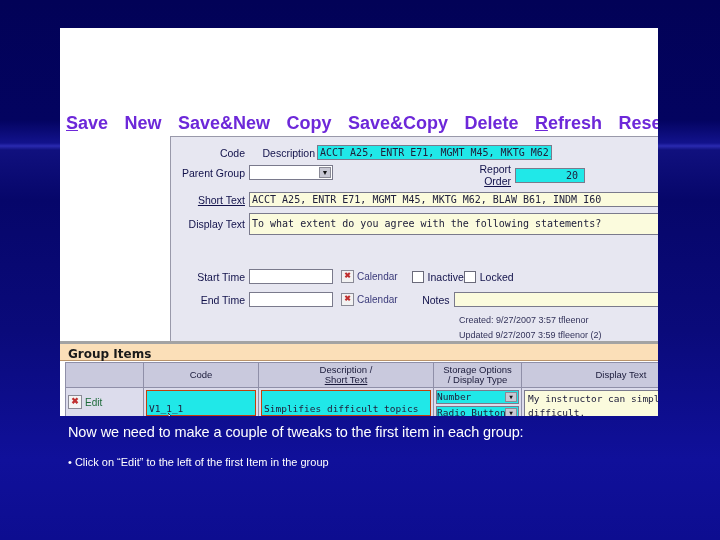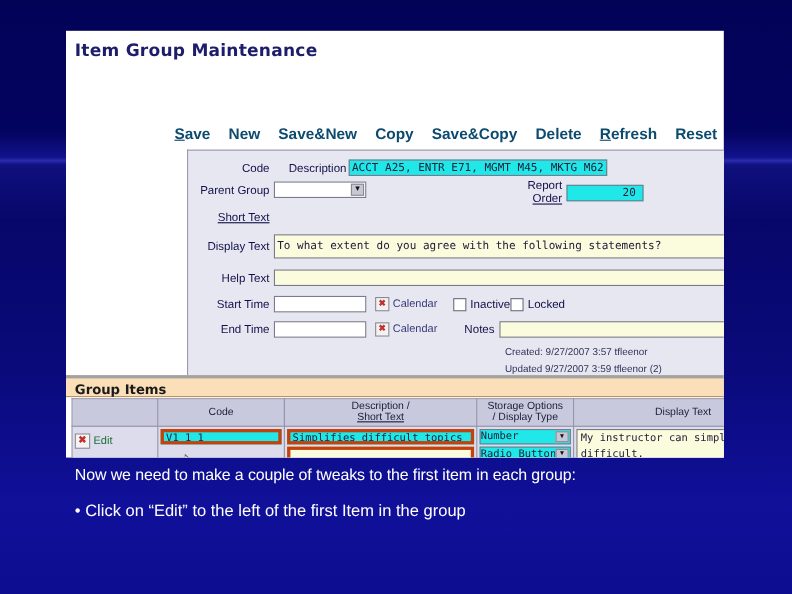--- a/index.html
+++ b/index.html
@@ -60,23 +60,23 @@
     width: 598px;
     height: 18px;
     text-align: right;
     padding-right: 0px;
     box-sizing: border-box;
     white-space: nowrap;
   }
   .tb-link {
     display: inline-block;
     font-family: "Liberation Sans", sans-serif;
-    font-size: 14px;
+    font-size: 18px;
     font-weight: bold;
-    color: #0c4a6e;
+    color: #6d28d9;
     margin: 0 6px;
     cursor: pointer;
   }
   .tb-link .acc { text-decoration: underline; }
   
   #formwrap {
     position: absolute;
     left: 110px;
     top: 108px;
     width: 548px;
@@ -221,26 +221,26 @@
     background: #f4f4f4;
     color: #c03030;
     font-size: 9px;
     line-height: 10px;
     text-align: center;
     font-weight: bold;
   }
   .cellinp {
     box-sizing: border-box;
     width: 100%;
-    border: 3px solid #c2410c;
+    border: 1px solid #c2410c;
     font-size: 9.5px;
     font-family: "DejaVu Sans Mono", monospace;
     height: 14px;
     line-height: 12px;
-    padding: 0 2px;
+    padding: 12px 2px;
     overflow: hidden;
     white-space: nowrap;
     margin-bottom: 2px;
     color: #20203c;
   }
   .cellinp.cyan { background: #20e8e8; }
   .cellinp.yellow { background: #fbfbdd; }
   .cellcombo {
     box-sizing: border-box;
     width: 100%;
@@ -297,34 +297,33 @@
     width: 640px;
     color: #ffffff;
   }
   .cap-line1 {
     font-size: 14.5px;
     color: #ffffff;
     white-space: nowrap;
     letter-spacing: -0.1px;
   }
   .cap-line2 {
-    font-size: 15px;
+    font-size: 11px;
     color: #ffffff;
     margin-top: 16px;
     white-space: nowrap;
   }
 </style>
 </head>
 <body>
 
 <div id="slide">
 
   <div id="shot">
 
-    <div class="shot-title">Item Group Maintenance</div>
 
     <div class="toolbar">
       <span class="tb-link"><span class="acc">S</span>ave</span>
       <span class="tb-link">New</span>
       <span class="tb-link">Save&amp;New</span>
       <span class="tb-link">Copy</span>
       <span class="tb-link">Save&amp;Copy</span>
       <span class="tb-link">Delete</span>
       <span class="tb-link"><span class="acc">R</span>efresh</span>
       <span class="tb-link">Reset</span>
@@ -348,31 +347,28 @@
       <div class="frow" style="left:290px; top:26px;">
         <div style="text-align:right; width:50px;">
           <div class="flabel" style="width:50px;">Report</div>
           <div class="flabel u" style="width:50px;">Order</div>
         </div>
         <div class="inp cyan num" style="width:70px; margin-left:4px;">20</div>
       </div>
 
       <div class="frow" style="left:0px; top:55px;">
         <div class="flabel u" style="width:74px;">Short Text</div>
+        <div class="inp yellow" style="width:460px; margin-left:4px;">ACCT A25, ENTR E71, MGMT M45, MKTG M62, BLAW  B61, INDM I60</div>
       </div>
 
       <div class="frow" style="left:0px; top:76px;">
         <div class="flabel" style="width:74px;">Display Text</div>
         <div class="inp yellow" style="width:460px; margin-left:4px; height:22px; line-height:20px;">To what extent do you agree with the following statements?</div>
       </div>
 
-      <div class="frow" style="left:0px; top:108px;">
-        <div class="flabel" style="width:74px;">Help Text</div>
-        <div class="inp yellow" style="width:460px; margin-left:4px;"></div>
-      </div>
 
       <div class="frow" style="left:0px; top:132px;">
         <div class="flabel" style="width:74px;">Start Time</div>
         <div class="inp white" style="width:84px; margin-left:4px;"></div>
         <span class="calbtn" style="margin-left:8px;">
           <span class="calicon">✖</span>
           <span>Calendar</span>
         </span>
         <span style="margin-left:14px; display:inline-flex; align-items:center;">
           <span class="cbx"></span>

